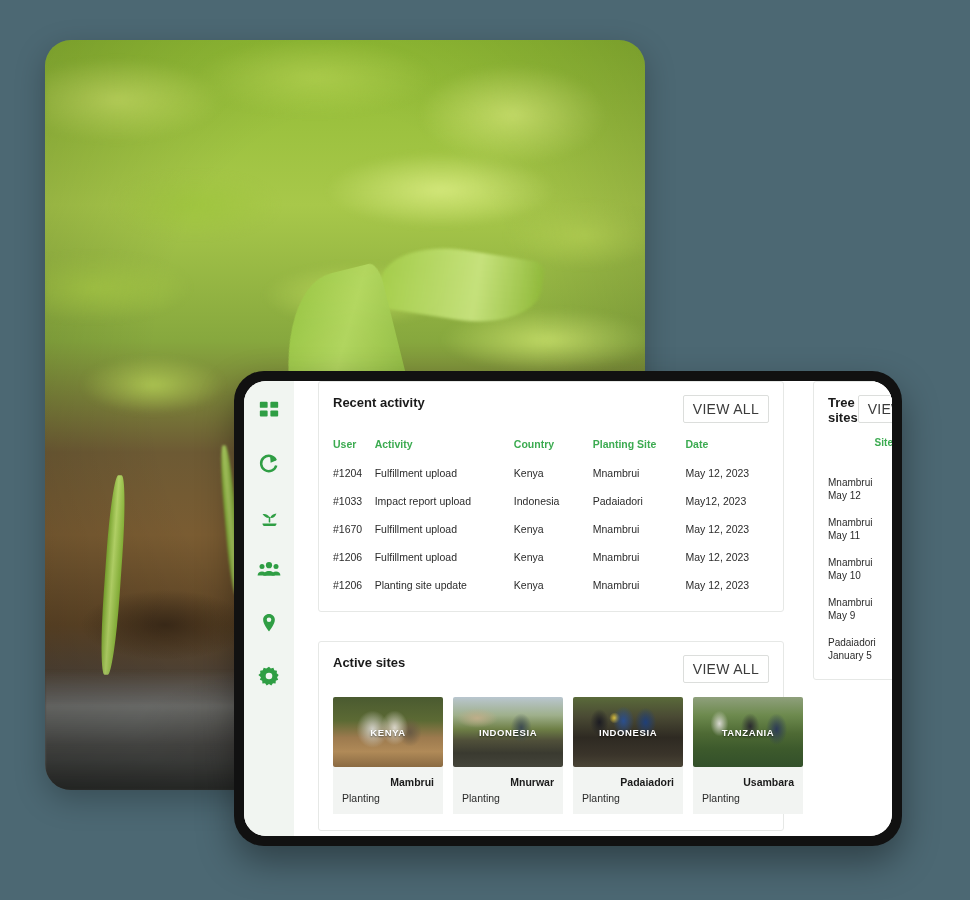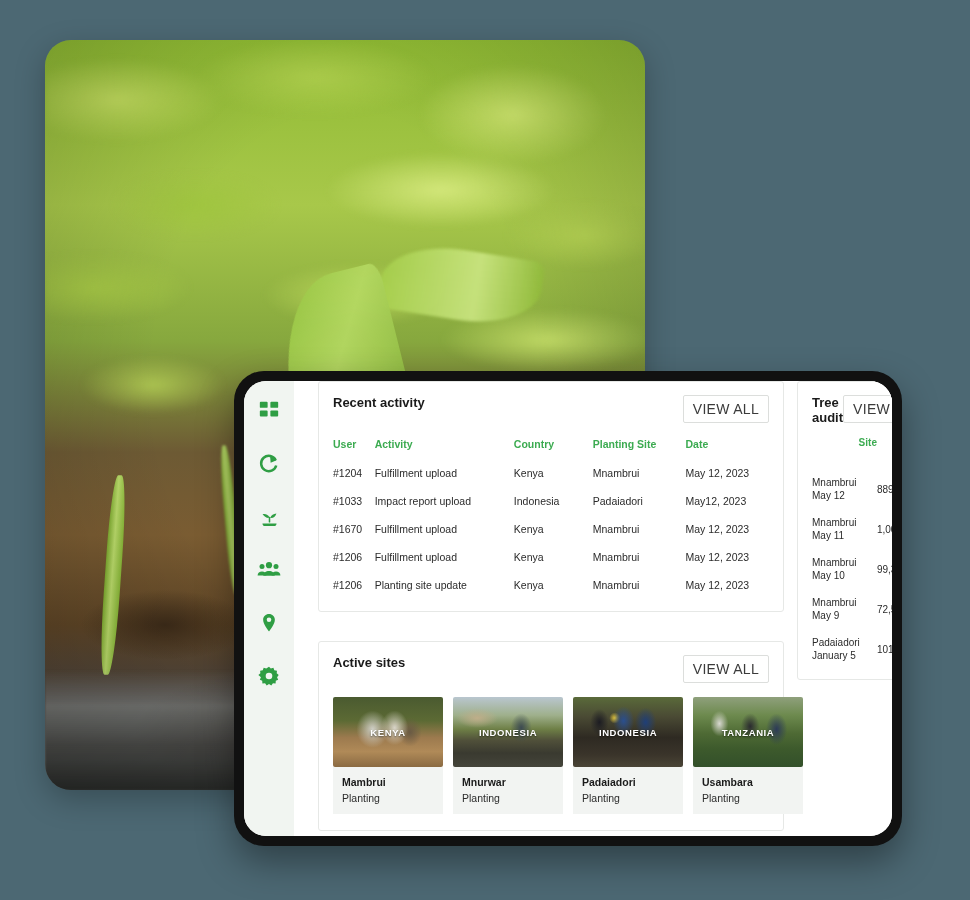--- a/index.html
+++ b/index.html
@@ -165,21 +165,21 @@
   }
   .page-title {
     font-size: 17px;
     font-weight: bold;
     color: #1a1a1a;
     letter-spacing: 0.1px;
   }
 
   .body-grid {
     display: flex;
-    gap: 13px;
+    gap: 29px;
     padding: 0 0 0 24px;
   }
   .col-left { width: 466px; flex: 0 0 466px; }
   .col-right { width: 143px; flex: 0 0 143px; }
 
   .card {
     background: #ffffff;
     border: 1px solid #e6e8e6;
     border-radius: 3px;
     box-sizing: border-box;
@@ -287,20 +287,21 @@
   }
   .site-meta {
     background: #f2f4f2;
     padding: 9px 9px 10px 9px;
   }
   .site-name {
     font-size: 10.5px;
     font-weight: bold;
     color: #1a1a1a;
     margin-bottom: 4px;
+    text-align: right;
   }
   .site-status {
     font-size: 10.5px;
     color: #2b2b2b;
   }
 
   
   .ph-kenya {
     background:
       radial-gradient(ellipse 26px 30px at 36% 46%, #cfcfc6 0%, rgba(207,207,198,0) 62%),
@@ -510,21 +511,21 @@
               </div>
 
             </div>
           </section>
 
         </div>
 
         <div class="col-right">
           <section class="card">
             <div class="card-head">
-              <div class="card-title">Tree audit</div>
+              <div class="card-title">Tree sites</div>
               <button class="view-all">VIEW ALL</button>
             </div>
             <table class="audit">
               <thead>
                 <tr>
                   <th>Site</th>
                   <th>Trees Planted</th>
                 </tr>
               </thead>
               <tbody>

